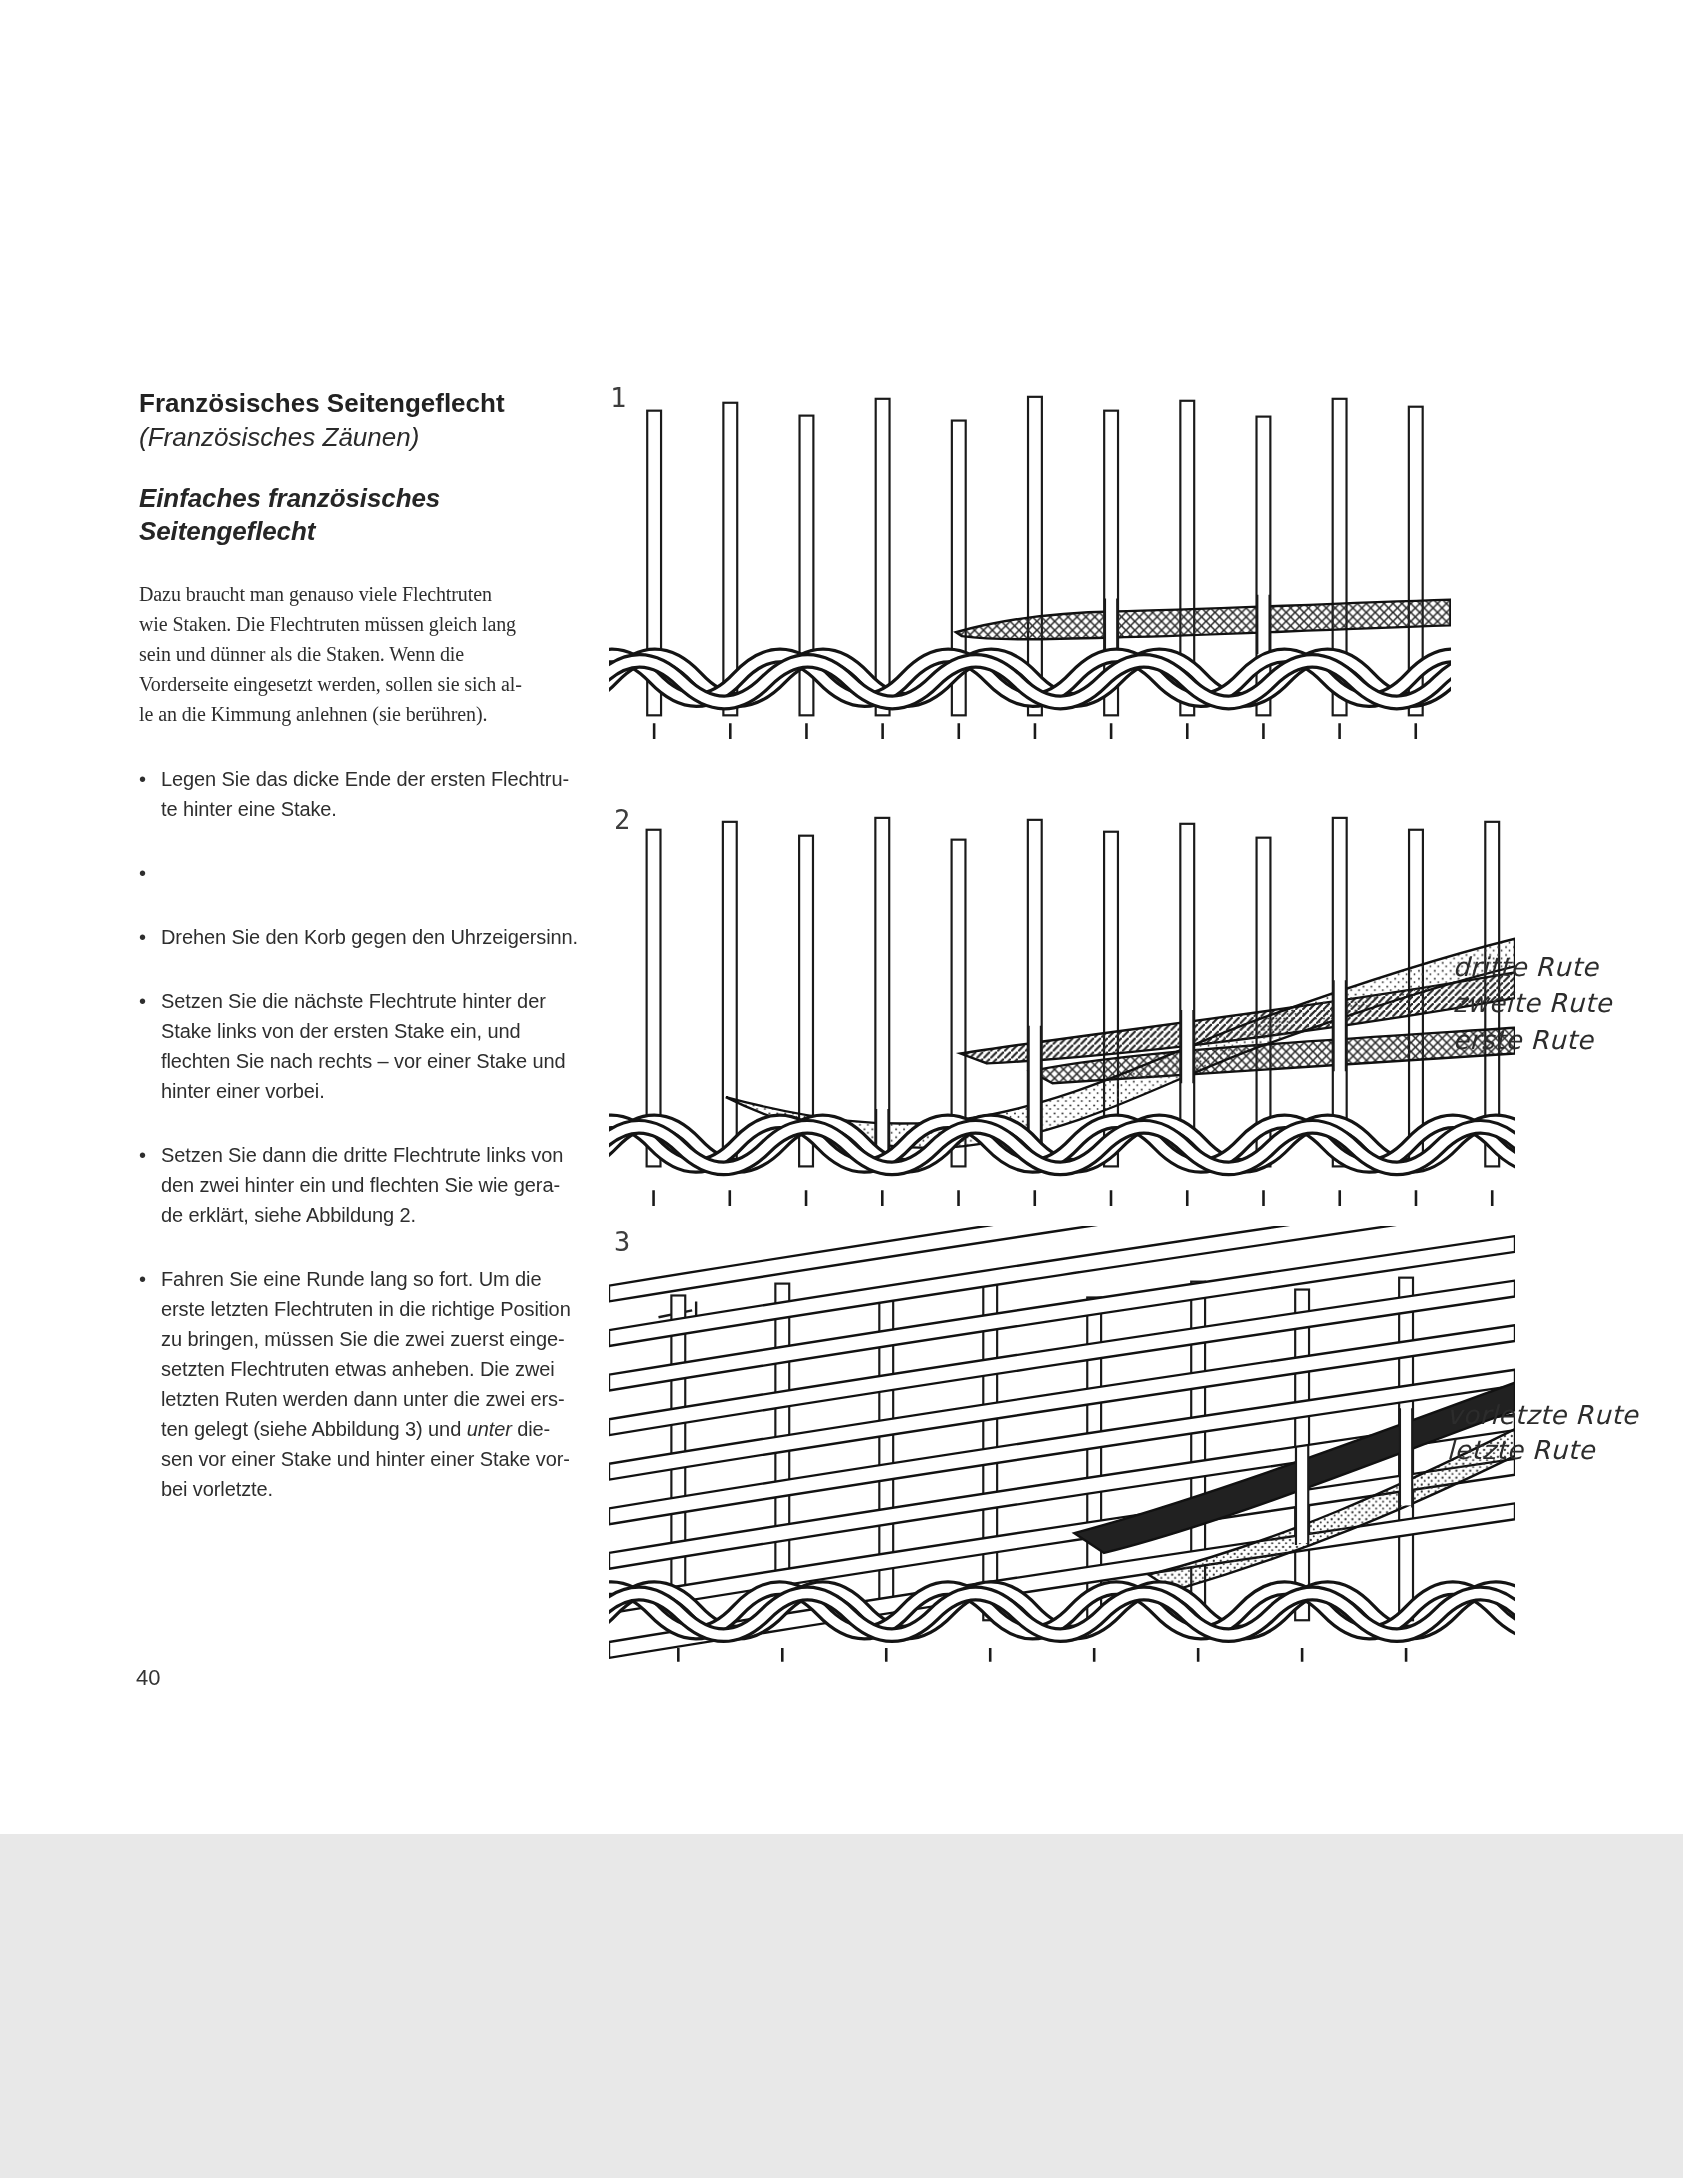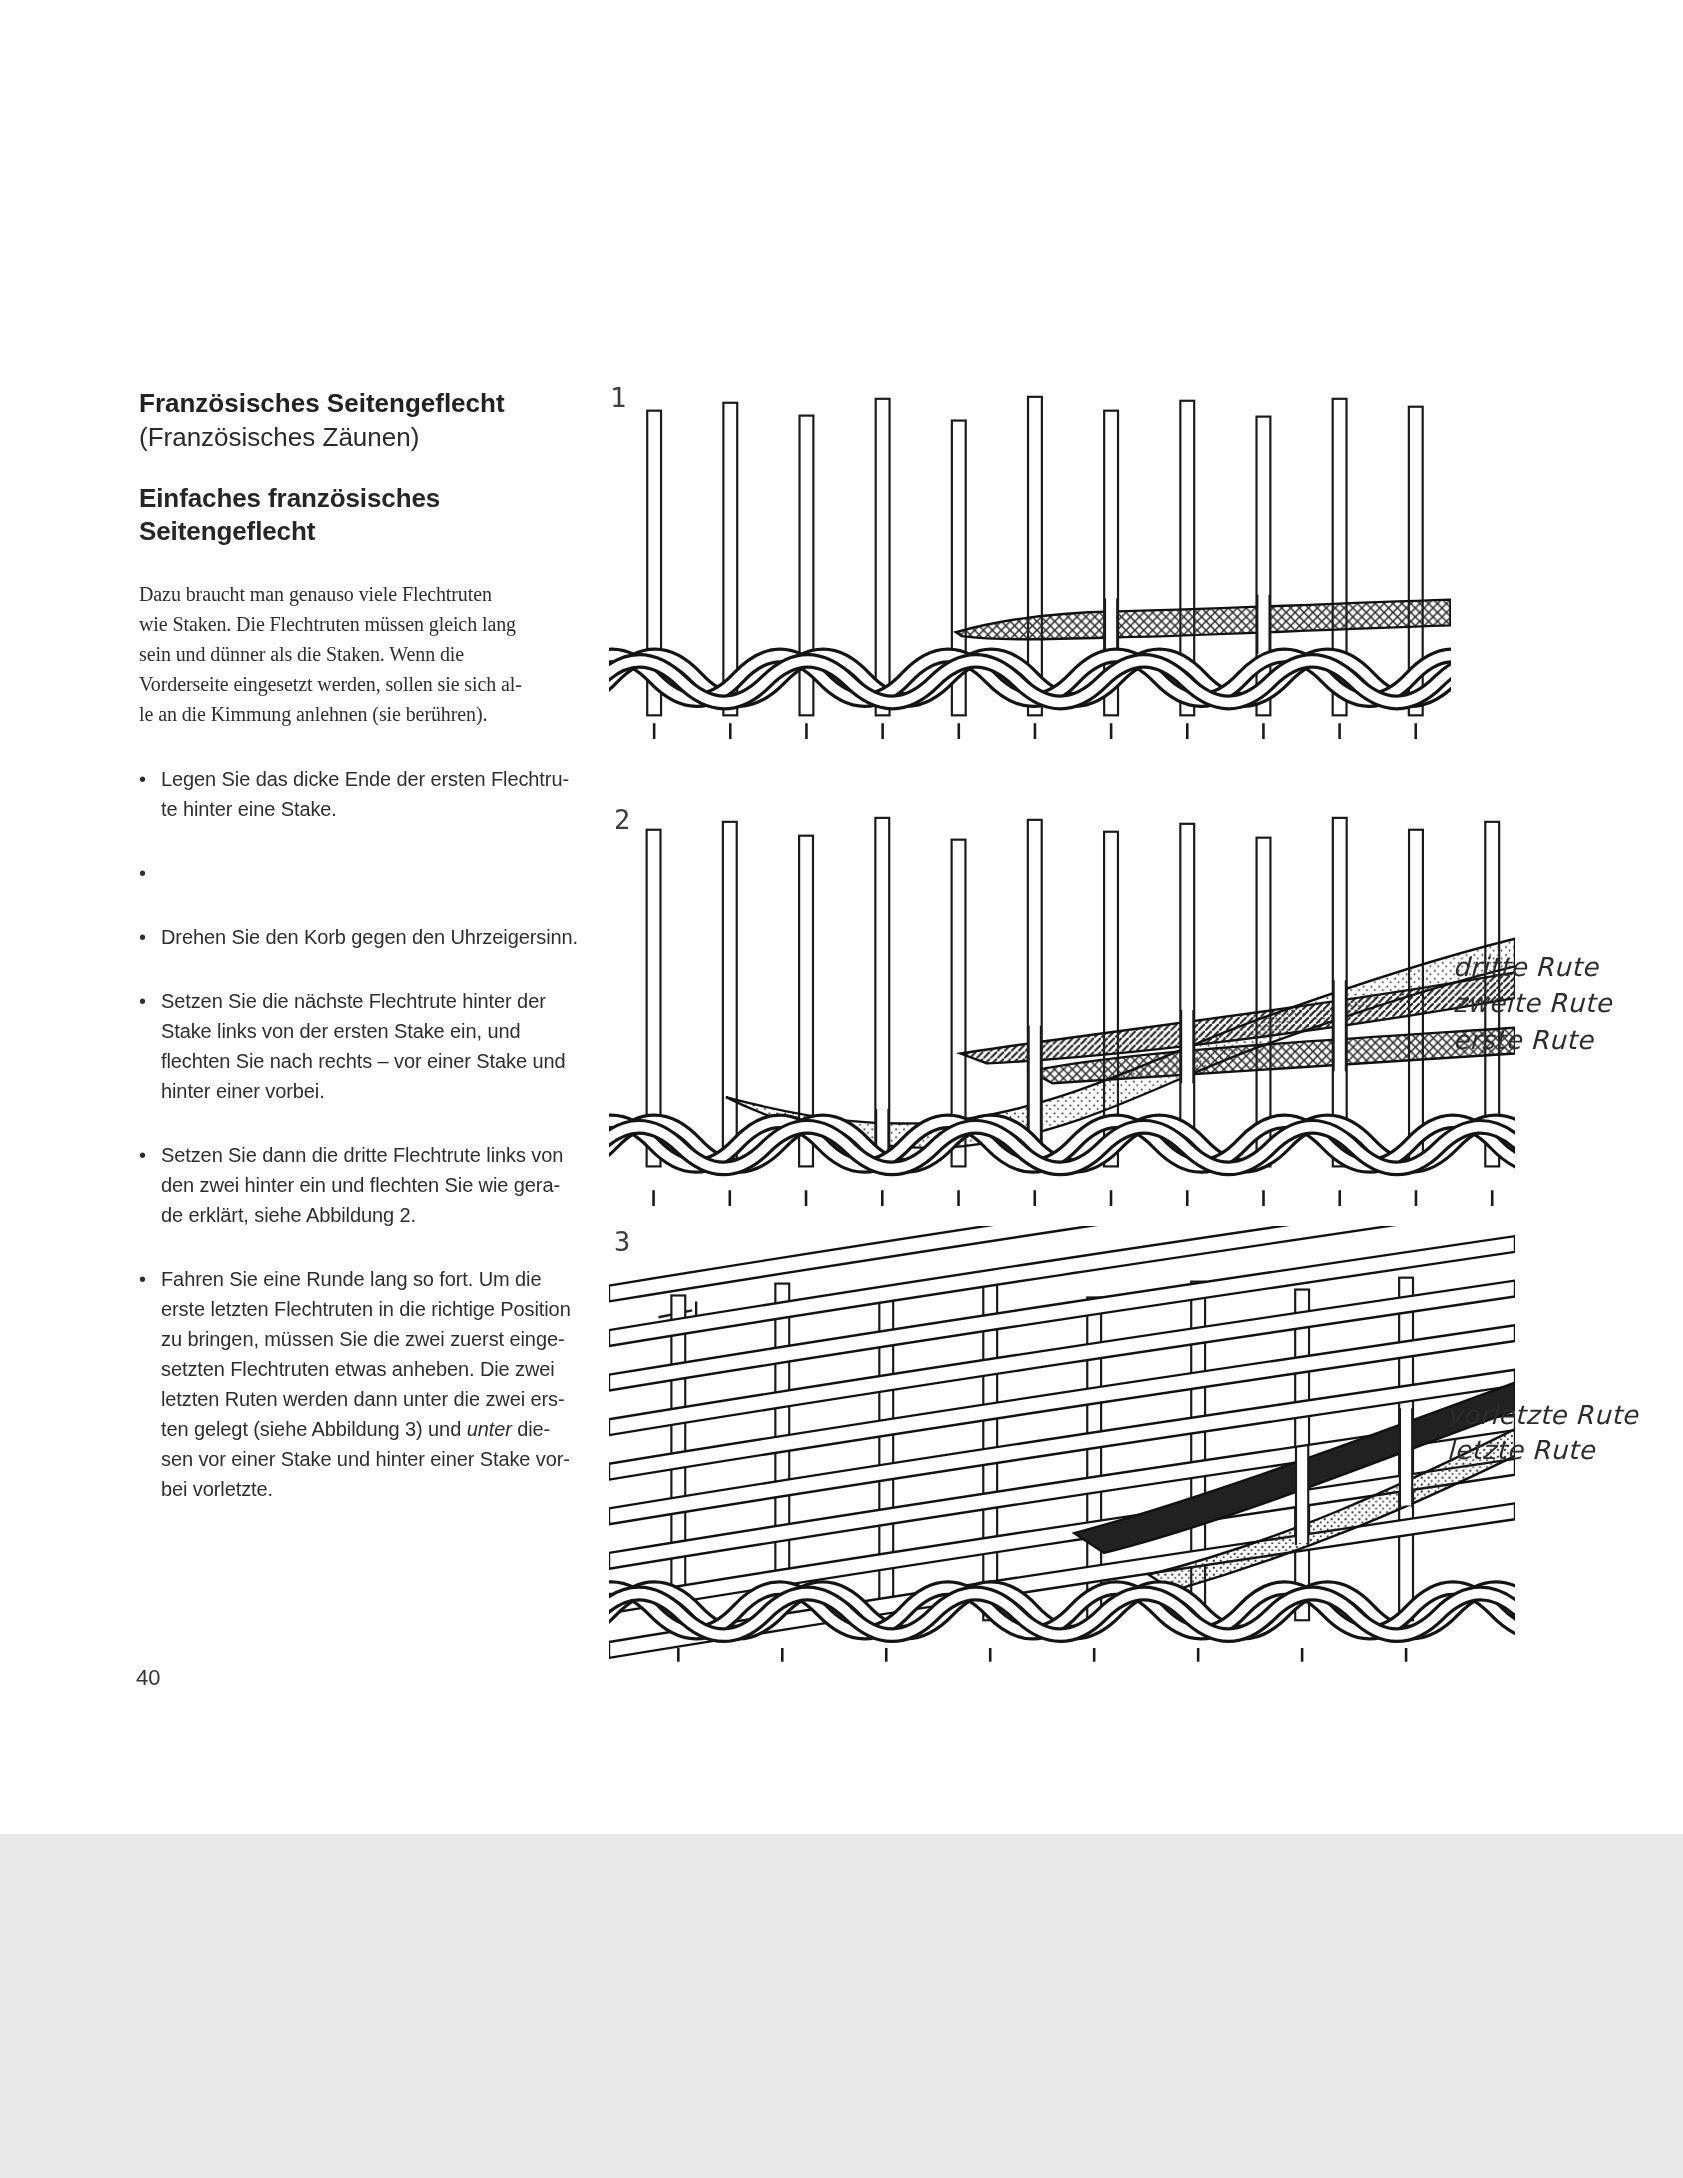--- a/index.html
+++ b/index.html
@@ -1,22 +1,22 @@
 <!DOCTYPE html>
 <html><head>
 <meta charset="utf-8">
 <style>
   html,body{margin:0;padding:0;background:#e8e8e8;}
   #page{position:relative;width:1683px;height:1834px;background:#ffffff;overflow:hidden;
         font-family:"Liberation Sans",sans-serif;color:#2e2e2e;}
   
   #title-block{position:absolute;left:139px;top:386px;}
   .title{font-weight:bold;font-size:26px;line-height:34px;color:#222;white-space:nowrap;}
-  .subtitle{font-size:26px;line-height:34px;color:#2a2a2a;white-space:nowrap;}
-  #subhead{position:absolute;left:139px;top:482px;font-weight:bold;
+  .subtitle{font-style:italic;font-size:26px;line-height:34px;color:#2a2a2a;white-space:nowrap;}
+  #subhead{position:absolute;left:139px;top:482px;font-weight:bold;font-style:italic;
            font-size:26px;line-height:33px;color:#262626;}
   #subhead .tl{font-size:26px;line-height:33px;}
   #intro{position:absolute;left:139px;top:579px;font-family:Liberation Serif, serif;}
   .tl{font-size:20px;line-height:30px;white-space:nowrap;letter-spacing:-0.1px;}
   #bullets{position:absolute;left:139px;top:764px;display:flex;flex-direction:column;gap:34px;}
   .bullet{display:flex;}
   .dot{width:22px;font-size:20px;line-height:30px;}
   #page-number{position:absolute;left:136px;top:1665px;font-size:22px;color:#333;}
   
   .fignum{position:absolute;font-family:"DejaVu Sans Mono",monospace;font-size:27px;color:#3d3d3d;}

